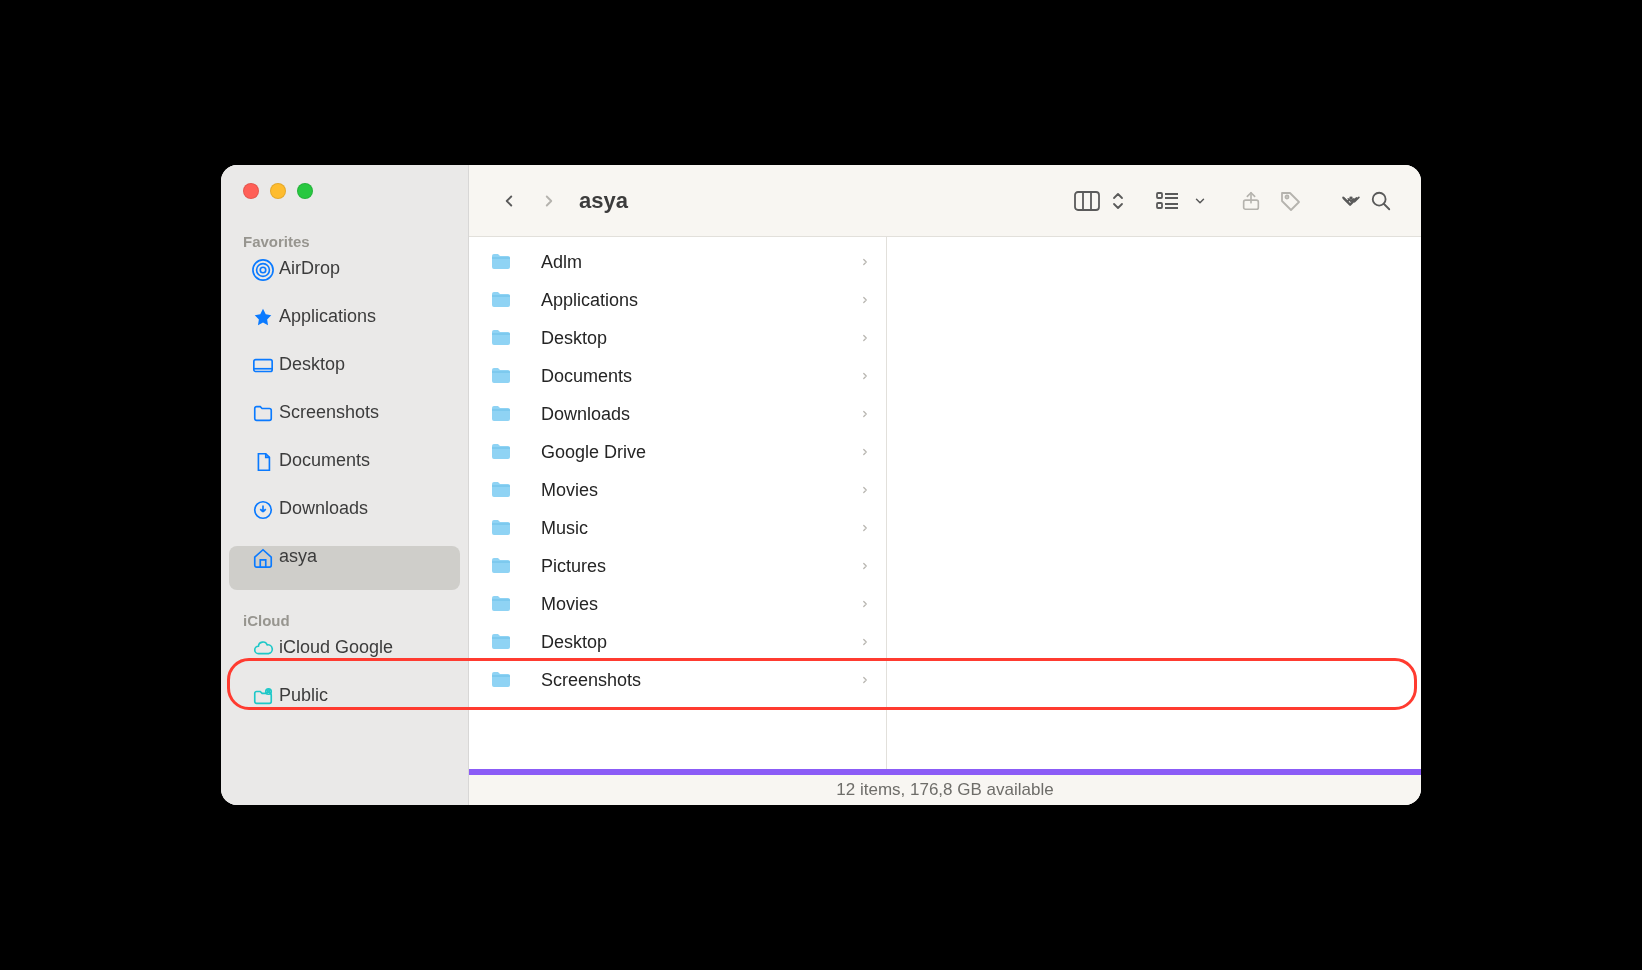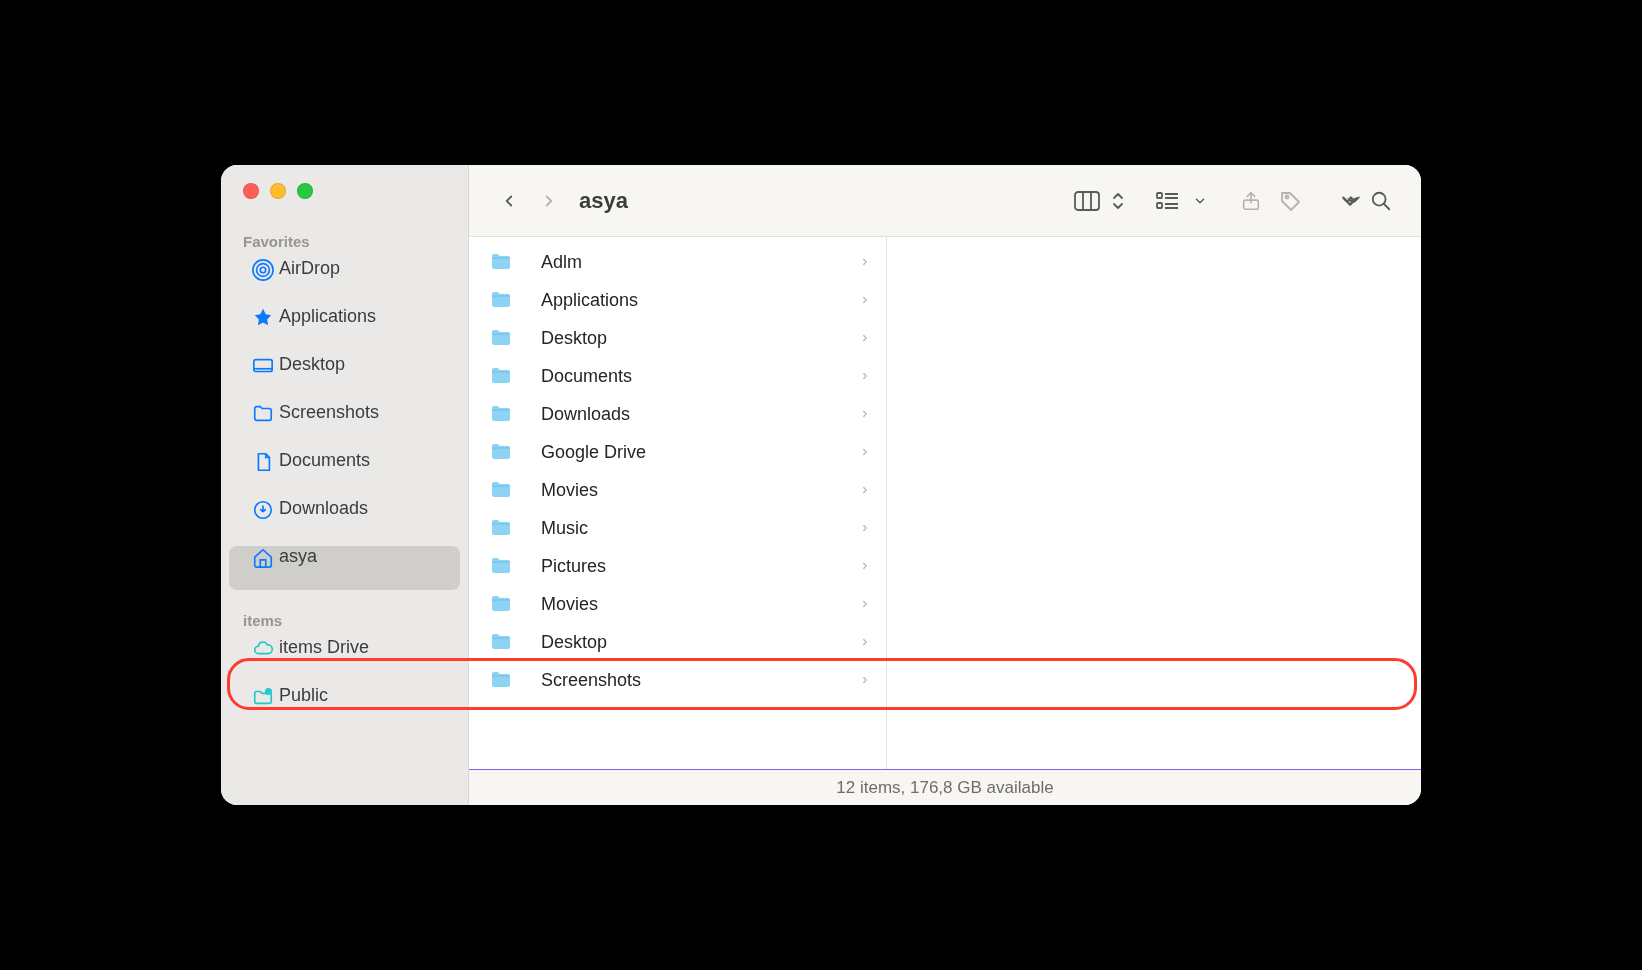--- a/index.html
+++ b/index.html
@@ -134,21 +134,21 @@
     font-size: 18px;
     color: #252525;
     flex: 1;
   }
   .chev {
     color: #b8b6b1;
   }
   .statusbar {
     height: 36px;
     background: #f8f6f2;
-    border-top: 1px solid #8b5cf6;
+    border-top: 6px solid #8b5cf6;
     display: flex;
     align-items: center;
     justify-content: center;
     font-size: 17px;
     color: #6e6d69;
   }
   svg { display: block; }
 </style>
 </head>
 <body>
@@ -229,29 +229,29 @@
       <span class="icon">
         <svg width="22" height="22" viewBox="0 0 24 24" fill="none" stroke="currentColor" stroke-width="1.8">
           <path d="M3 11l9-8 9 8v9a2 2 0 01-2 2H5a2 2 0 01-2-2v-9z"></path>
             <path d="M9 22V14h6v8"></path>
         </svg>
       </span>
       <span class="label">asya</span>
     </div>
 
     <div style="height:14px"></div>
-    <div class="section-label">items</div>
+    <div class="section-label">iCloud</div>
 
     <div class="side-item">
       <span class="icon" style="color:#1ec8c8">
         <svg width="22" height="22" viewBox="0 0 24 24" fill="none" stroke="currentColor" stroke-width="1.8">
           <path d="M18 17H7a4 4 0 010-8 5 5 0 019.6-1.5A4 4 0 0118 17z"></path>
         </svg>
       </span>
-      <span class="label">items Drive</span>
+      <span class="label">iCloud Google</span>
     </div>
 
     <div class="side-item">
       <span class="icon" style="color:#1ec8c8">
         <svg width="22" height="22" viewBox="0 0 24 24" fill="none" stroke="currentColor" stroke-width="1.8">
           <path d="M3 8a2 2 0 012-2h4l2 2h8a2 2 0 012 2v7a2 2 0 01-2 2H5a2 2 0 01-2-2V8z"></path>
           <circle cx="18" cy="6" r="3" fill="#eae9e8"></circle>
           <circle cx="18" cy="5.5" r="1.2" fill="none"></circle>
             <path d="M16 8.5a2 2 0 014 0"></path>
         </svg>

